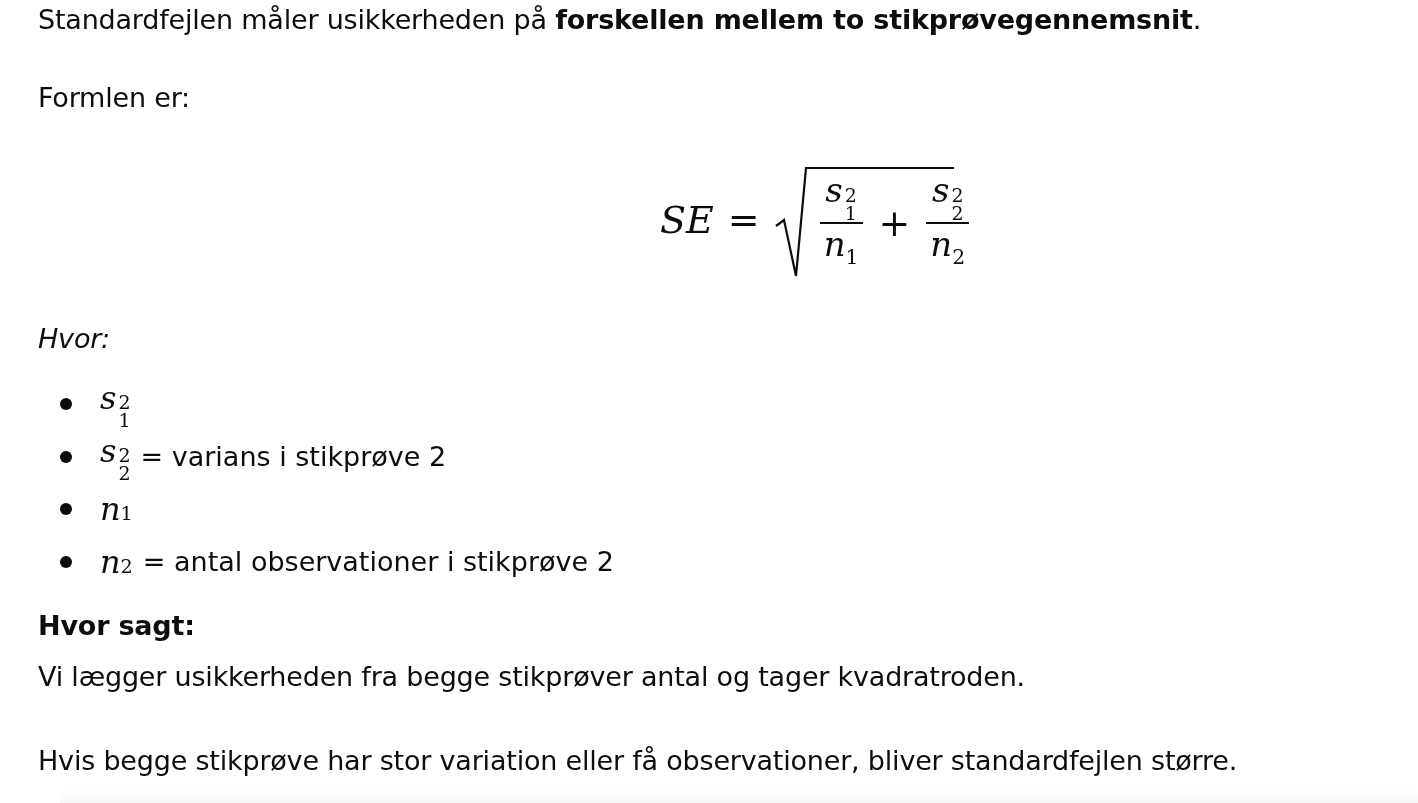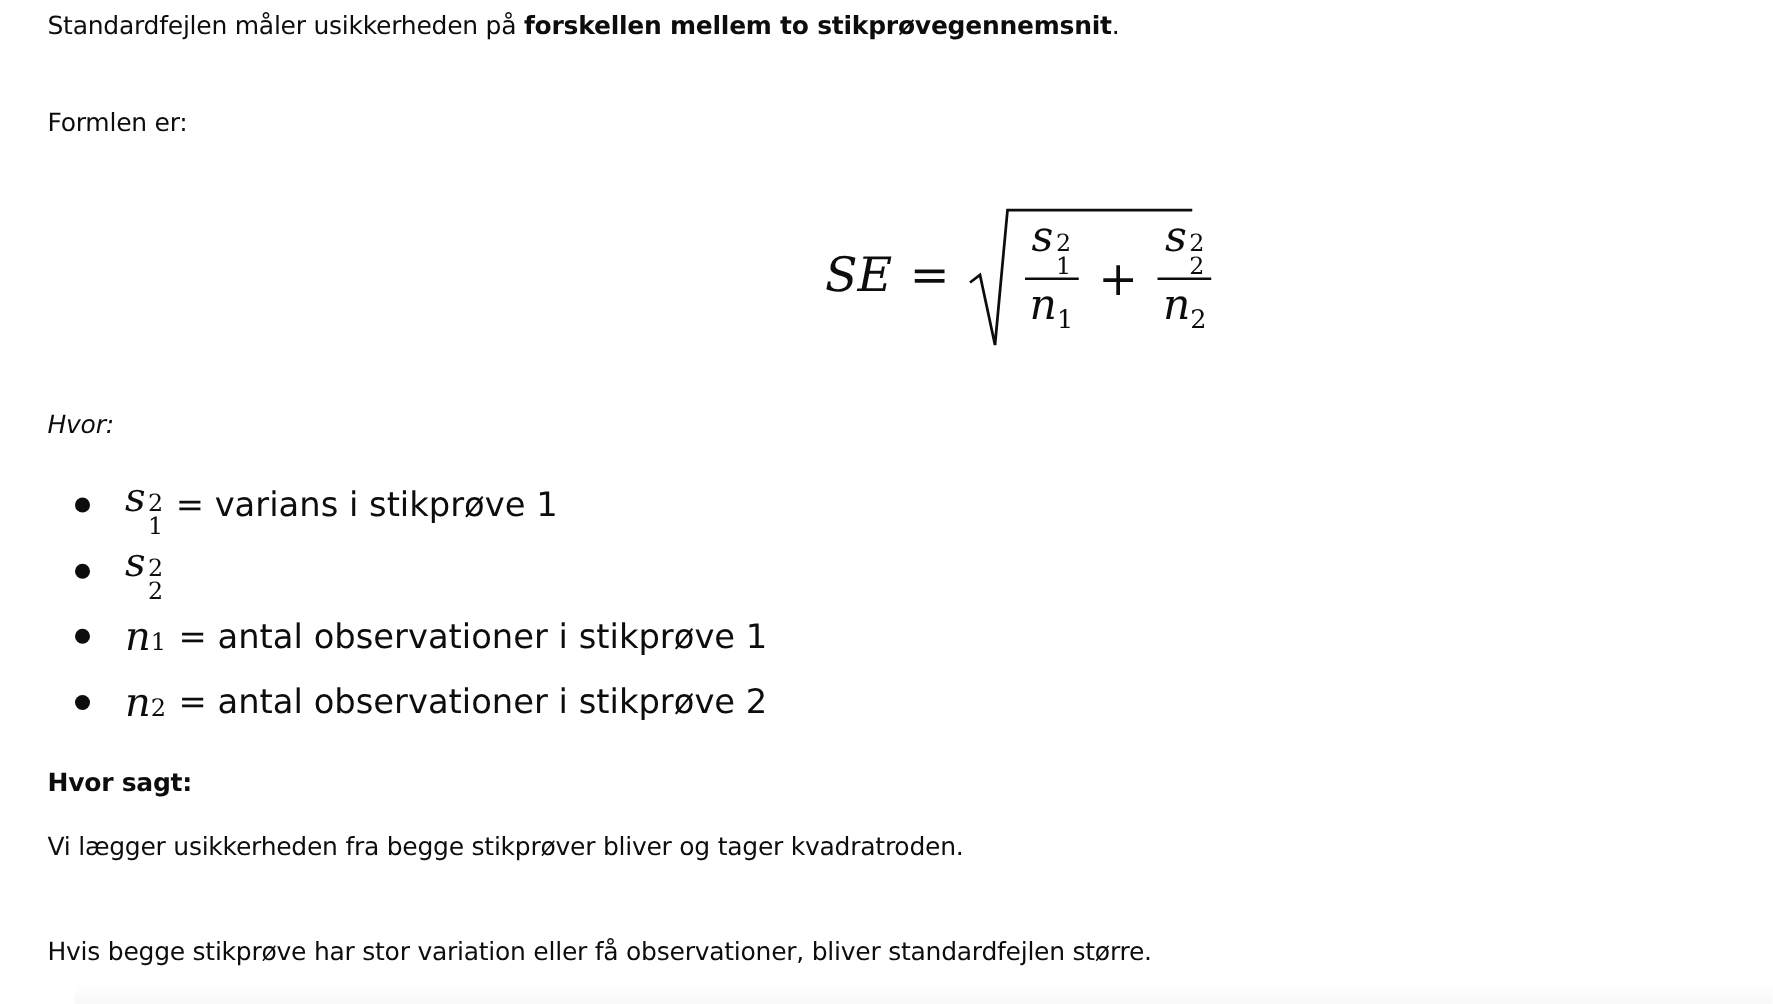--- a/index.html
+++ b/index.html
@@ -1,18 +1,18 @@
 <!DOCTYPE html>
 <html><head>
 <meta charset="utf-8">
 <style>
   html, body { margin:0; padding:0; background:#ffffff; }
   body { width:1418px; height:803px; overflow:hidden; position:relative;
          font-family:"DejaVu Sans", "Liberation Sans", sans-serif; color:#0d0d0d; }
-  .p { position:absolute; left:38px; font-size:20px; line-height:36px; white-space:nowrap; letter-spacing:-0.2px; }
+  .p { position:absolute; left:38px; font-size:27px; line-height:36px; white-space:nowrap; letter-spacing:-0.2px; }
   .b { font-weight:bold; }
   .formula { position:absolute; left:660px; top:160px; height:120px; display:flex; align-items:center; font-family:"DejaVu Serif","Liberation Serif",serif; font-size:38px;justify-content:center; }
   .formula .it { font-style:italic; }
   .eq { margin:0 14px; font-style:normal; }
   .sqrt-wrap { position:relative; display:flex; align-items:center; padding-left:40px; padding-top:6px; }
   .sqrt-wrap svg { position:absolute; left:0; top:0; }
   .frac { display:inline-flex; flex-direction:column; align-items:center; margin:0 6px; }
   .frac .num, .frac .den { font-style:italic; font-size:34px; line-height:40px; padding:0 4px; }
   .frac .bar { height:2px; background:#0d0d0d; width:100%; }
   .plus { margin:0 10px; font-style:normal; }
@@ -65,46 +65,45 @@
 <ul class="list">
   <li>
     <span class="dot"></span>
     <span class="var">
         <span>s</span>
         <span class="ss">
           <span>2</span>
           <span>1</span>
         </span>
       </span>
-    <span>= varians i stikprøve 1</span>
   </li>
   <li>
     <span class="dot"></span>
     <span class="var">
         <span>s</span>
         <span class="ss">
           <span>2</span>
           <span>2</span>
         </span>
       </span>
+    <span>= varians i stikprøve 2</span>
   </li>
   <li>
     <span class="dot"></span>
     <span class="var">
         <span>n</span>
         <sub>1</sub>
       </span>
-    <span>= antal observationer i stikprøve 1</span>
   </li>
   <li>
     <span class="dot"></span>
     <span class="var">
         <span>n</span>
         <sub>2</sub>
       </span>
     <span>= antal observationer i stikprøve 2</span>
   </li>
 </ul>
 
 <div class="p b" style="top:608px;">Hvor sagt:</div>
-<div class="p" style="top:659px;">Vi lægger usikkerheden fra begge stikprøver bliver og tager kvadratroden.</div>
+<div class="p" style="top:659px;">Vi lægger usikkerheden fra begge stikprøver antal og tager kvadratroden.</div>
 <div class="p" style="top:743px;">Hvis begge stikprøve har stor variation eller få observationer, bliver standardfejlen større.</div>
 <div class="bottom-fade"></div>
 
 </body></html>

